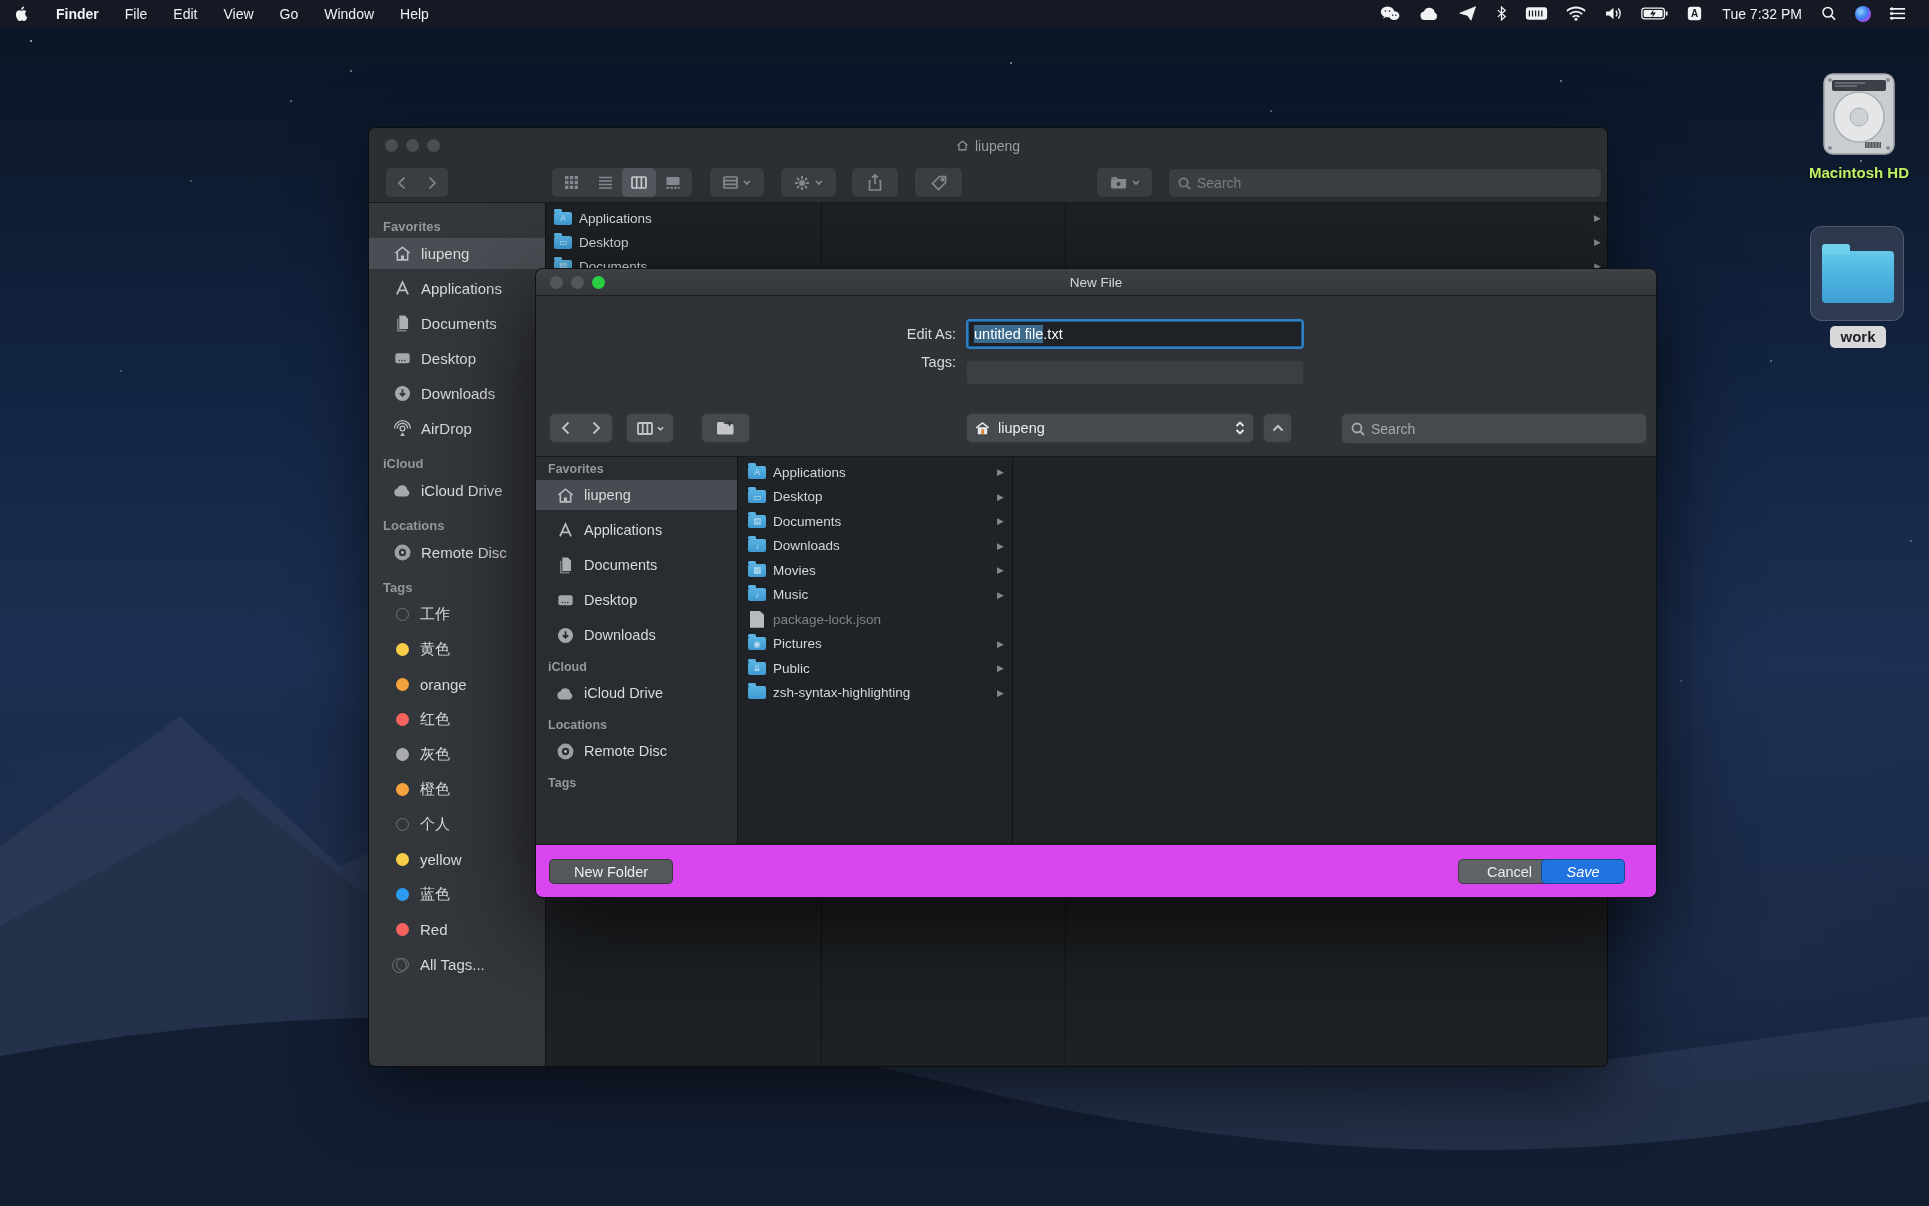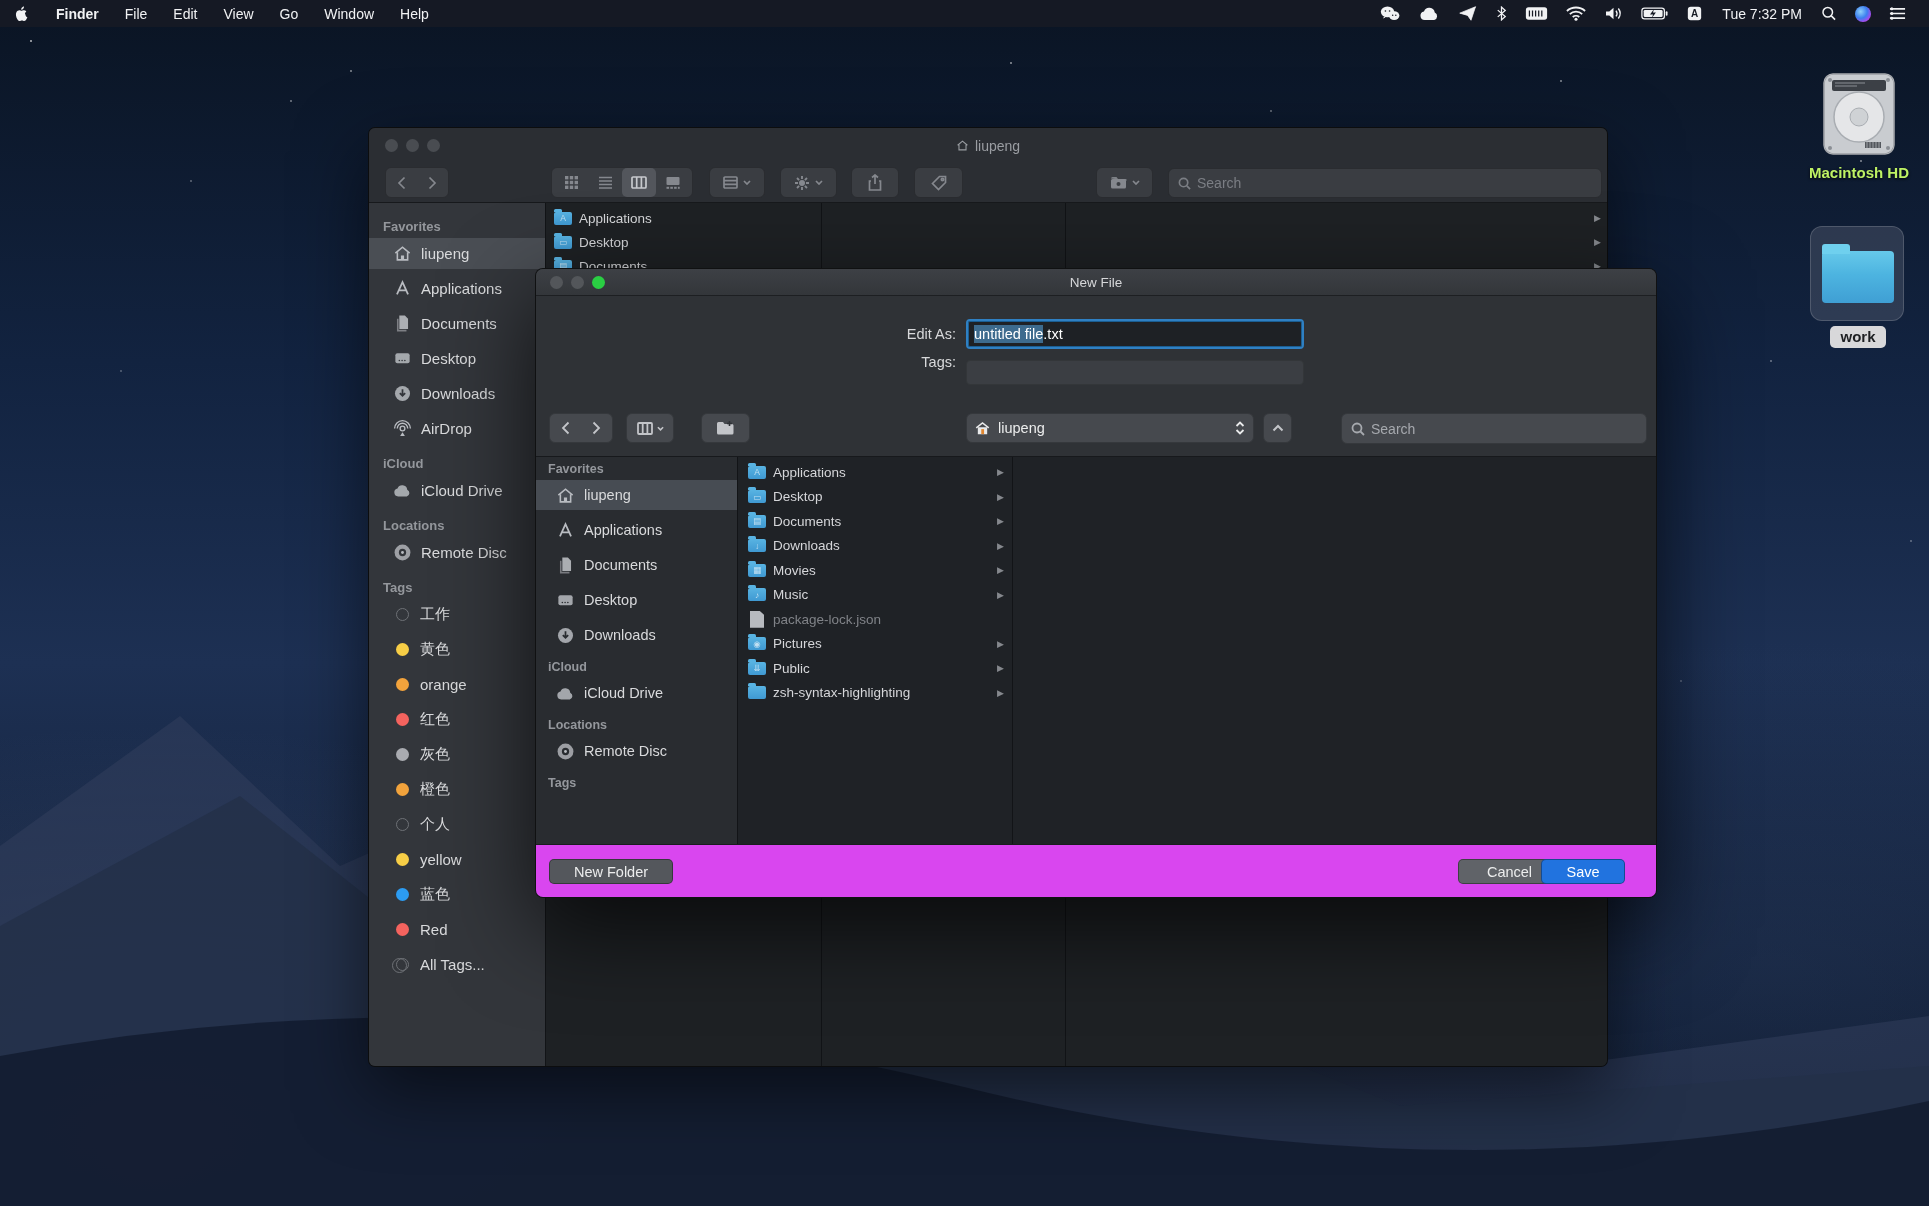--- a/index.html
+++ b/index.html
@@ -158,21 +158,21 @@
     border-right:1px solid #121417; }
   .dg-files .frow { height:24.5px; padding:0 8px 0 10px; }
   .dg-files .frow.dim .fname { color:#808388; }
   .dg-bottombar { position:absolute; left:0; right:0; bottom:0; height:53px; background:#d946ef;
     border-top:1px solid #1a1c1f; }
   .pushbtn { position:absolute; top:14px; height:25px; border-radius:5px; color:#eceded;
     font-size:14.5px; display:flex; align-items:center; justify-content:center;
     border:1px solid rgba(0,0,0,.35); }
   .btn-newfolder { left:13px; width:124px; background:#54575c; }
   .btn-cancel { left:922px; width:103px; background:#606368; }
-  .btn-save { left:1005px; width:84px; color:#fff; }
+  .btn-save { left:1005px; width:84px; color:#fff;font-style:italic; }
 </style>
 </head>
 <body>
 
 <div class="wallpaper"></div>
 <svg class="mountains" viewBox="0 0 1929 660" preserveAspectRatio="none">
   <path d="M0 660 V300 L180 170 L340 320 L520 240 L700 400 L900 340 L1100 470 L1300 430 L1560 520 L1929 470 V660 Z" fill="#33405e" opacity="0.5"></path>
   <path d="M0 660 V380 L240 250 L430 400 L620 330 L860 480 L1100 440 L1400 560 L1929 520 V660 Z" fill="#233049" opacity="0.85"></path>
   <path d="M0 660 V510 Q480 420 960 540 T1929 555 V660 Z" fill="#141d31" opacity="0.95"></path>
 </svg>

